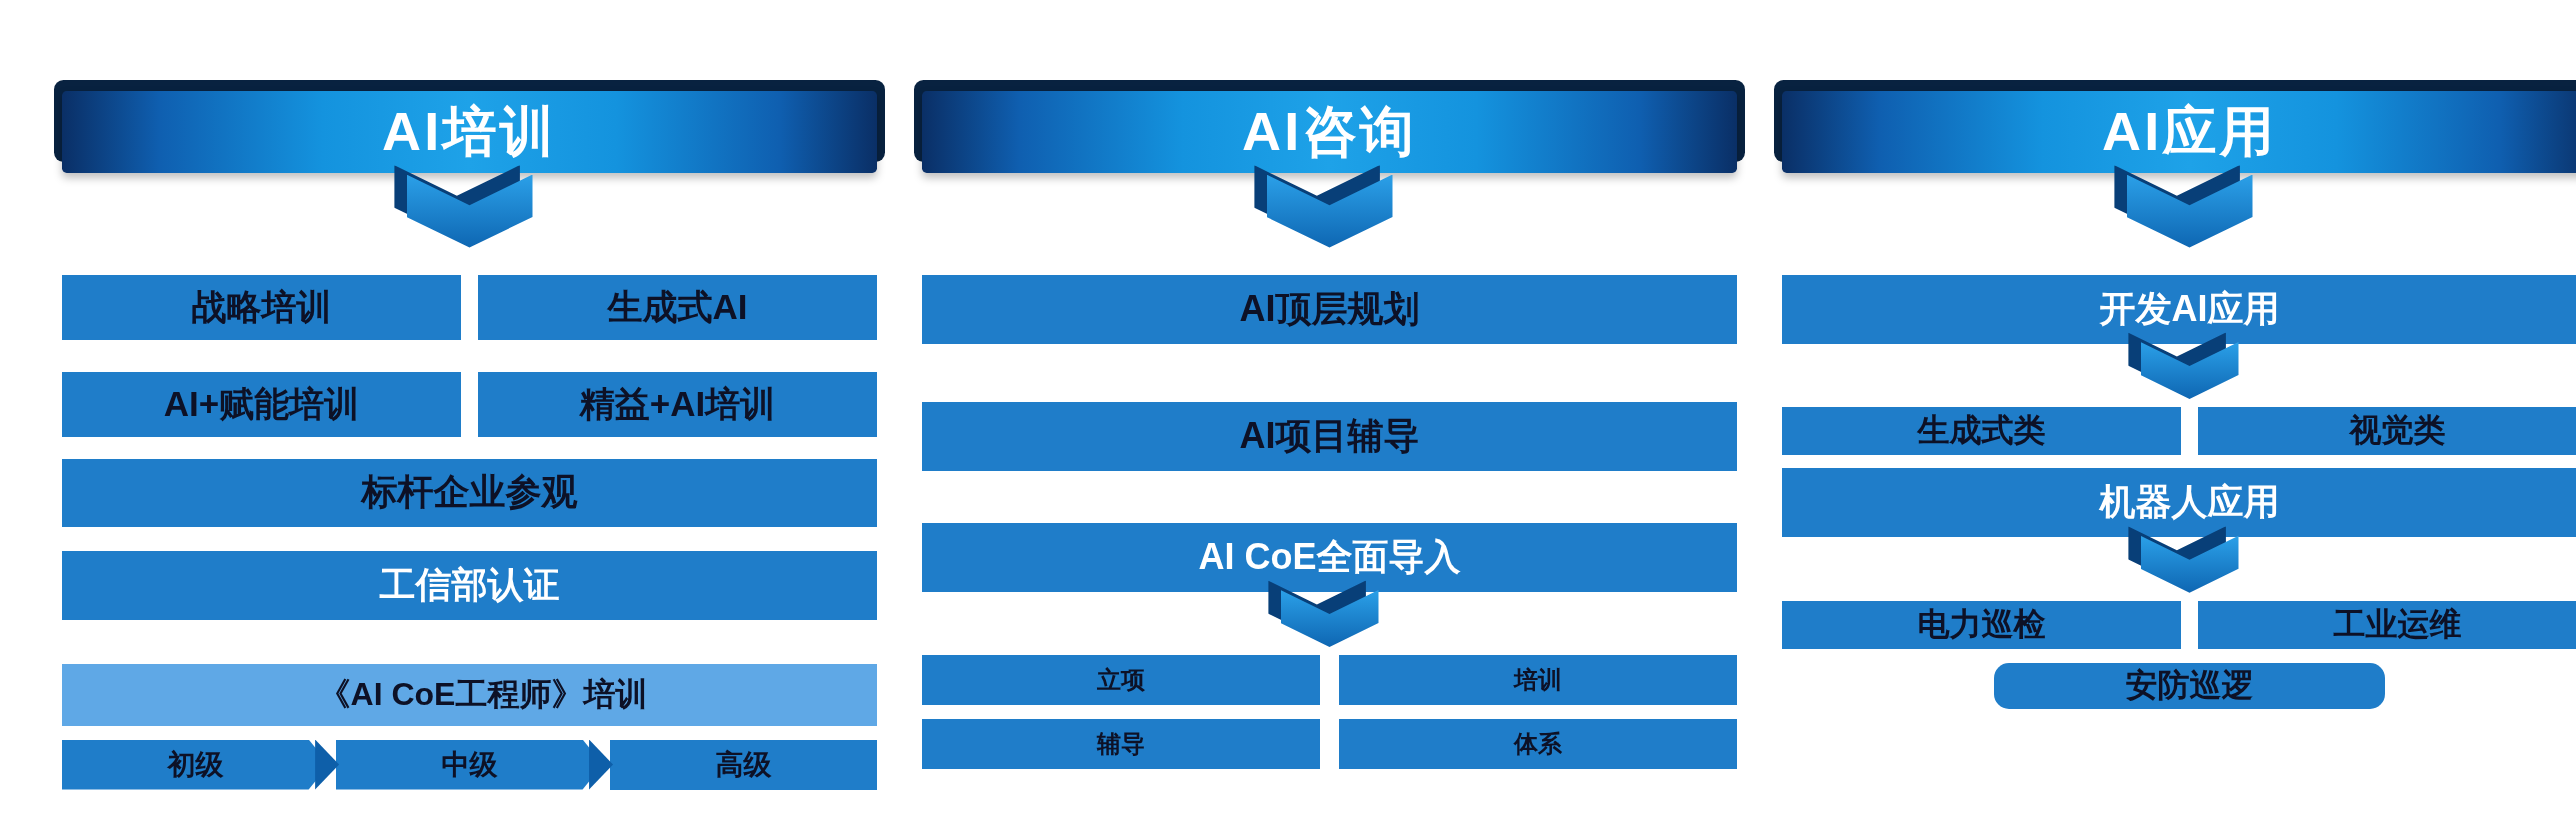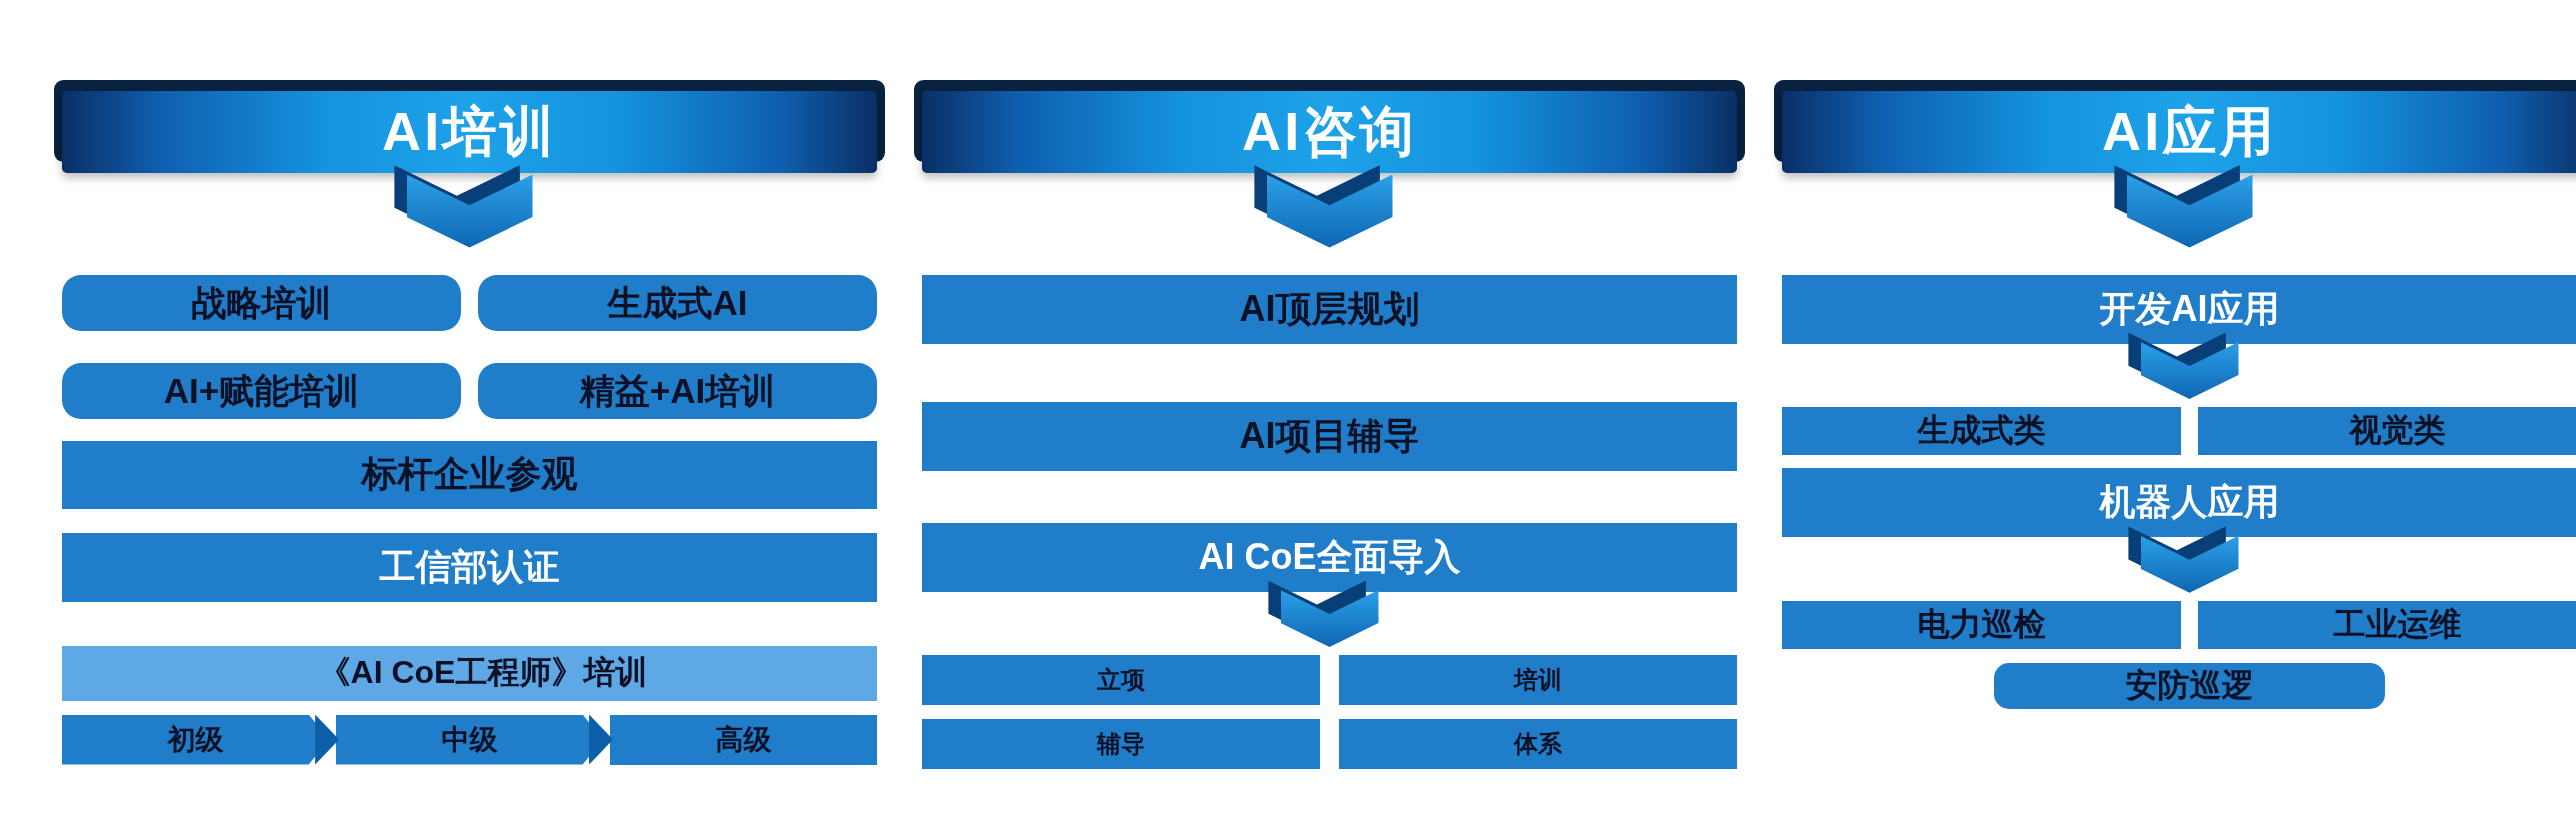--- a/index.html
+++ b/index.html
@@ -47,21 +47,21 @@
     display:flex; align-items:center; justify-content:center;
     text-align:center; white-space:pre-line; line-height:1.3;
   }
   .txt-white { color:#ffffff; }
   .f46 { font-size:36px; }
   .f44 { font-size:35px; }
   .f38 { font-size:24px; }
   .f36 { font-size:32px; }
 
   .h58 { height:46px; } .h61 { height:48px; } .h63 { height:50px; }
-  .h70 { height:55px;padding-left:27px; } .h82 { height:56px;border-radius:19px; } .h86 { height:68px; }
+  .h70 { height:62px;padding-left:27px; } .h82 { height:65px; } .h86 { height:68px; }
   .h88 { height:69px; } .h90 { height:71px; } .h152 { height:120px; }
   .h158 { height:125px; }
 
   .mb17 { margin-bottom:13.4px; } .mb18 { margin-bottom:14px; }
   .mb26 { margin-bottom:20.5px; } .mb28 { margin-bottom:22px; }
   .mb30 { margin-bottom:24px; } .mb40 { margin-bottom:32px; }
   .mb46 { margin-bottom:36px; } .mb48 { margin-bottom:38px; }
   .mb56 { margin-bottom:44px; } .mb66 { margin-bottom:52px; }
   .mb74 { margin-bottom:58px; }
 

